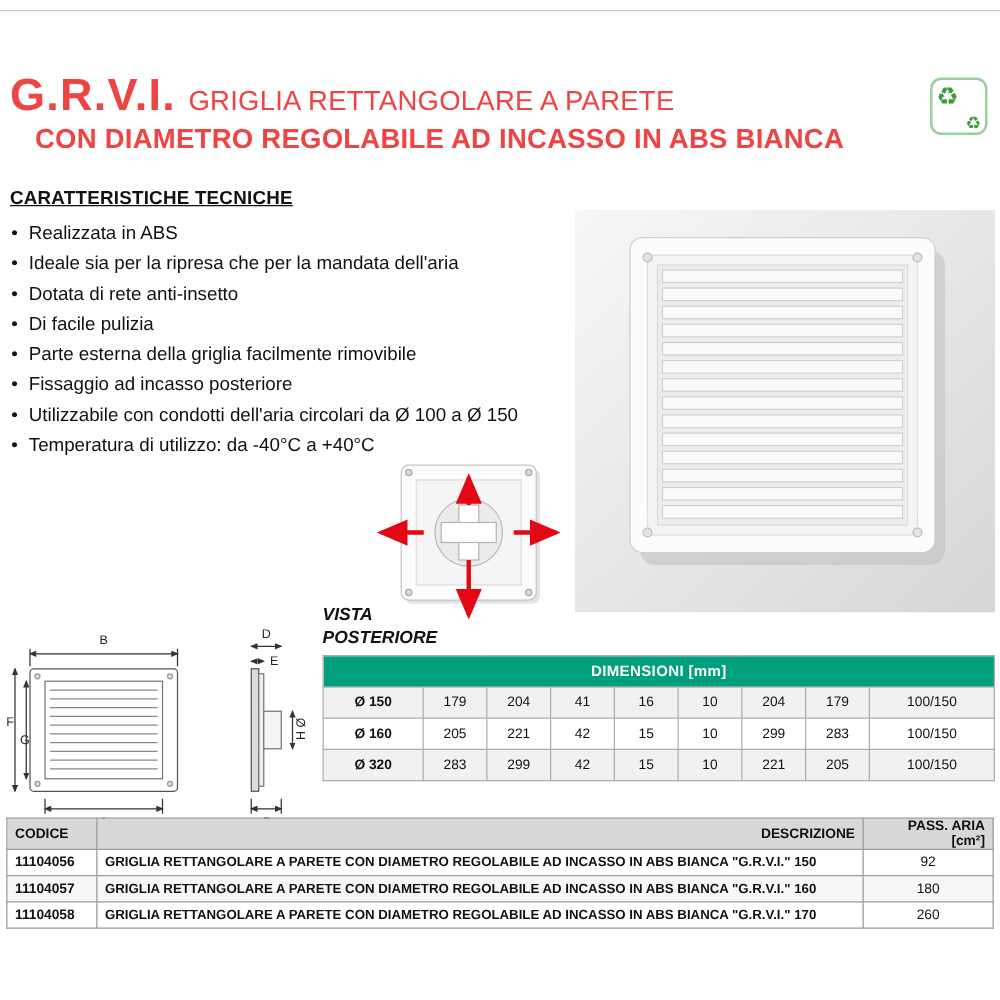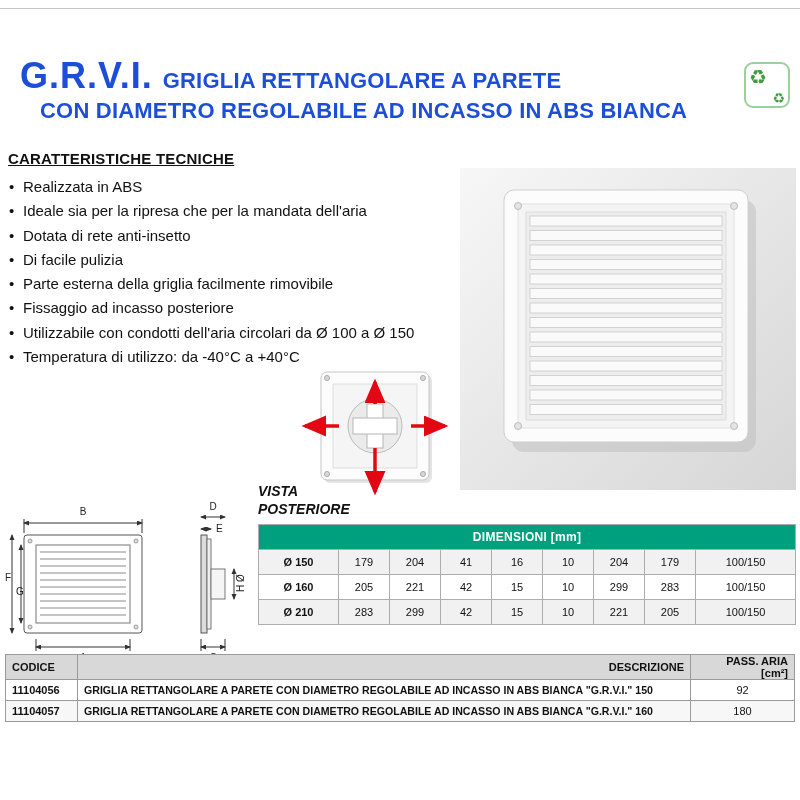--- a/index.html
+++ b/index.html
@@ -1,23 +1,23 @@
 <!DOCTYPE html>
 <html><head>
 <meta charset="utf-8">
 <style>
   html,body{margin:0;padding:0;background:#fff;font-family:"Liberation Sans",sans-serif;color:#111;}
   .page{position:relative;width:800px;height:800px;background:#fff;overflow:hidden;}
   .top-rule{position:absolute;top:8px;left:0;width:800px;border-top:1px solid #c4c4c4;}
 
   
-  .header{position:absolute;left:20px;top:58px;width:730px;color:#1d4ed8;}
+  .header{position:absolute;left:8px;top:58px;width:730px;color:#ef4444;}
   .title-line1{display:flex;align-items:baseline;gap:10px;}
   .brand{font-size:36px;font-weight:bold;letter-spacing:1px;line-height:1;}
-  .t1{font-size:22px;font-weight:bold;letter-spacing:.2px;}
+  .t1{font-size:22px;font-weight:normal;letter-spacing:.2px;}
   .title-line2{font-size:22px;font-weight:bold;margin-top:4px;letter-spacing:.2px;margin-left:20px;}
   .recycle-box{position:absolute;right:10px;top:62px;width:42px;height:42px;border:2px solid #9bcf9b;border-radius:9px;color:#3f9c3f;}
   .recycle-box .r1{position:absolute;left:3px;top:1px;font-size:20px;}
   .recycle-box .r2{position:absolute;right:3px;bottom:0px;font-size:14px;}
 
   
   .features{position:absolute;left:8px;top:150px;width:445px;}
   .features h2{font-size:15px;font-weight:bold;text-decoration:underline;margin:0 0 11px 0;letter-spacing:.2px;}
   .features ul{list-style:none;margin:0;padding:0;}
   .features li{font-size:15px;margin:0 0 7px 0;padding-left:15px;position:relative;line-height:1.15;}
@@ -254,21 +254,21 @@
         <td>205</td>
         <td>221</td>
         <td>42</td>
         <td>15</td>
         <td>10</td>
         <td>299</td>
         <td>283</td>
         <td>100/150</td>
       </tr>
       <tr>
-        <td class="mod">Ø 210</td>
+        <td class="mod">Ø 320</td>
         <td>283</td>
         <td>299</td>
         <td>42</td>
         <td>15</td>
         <td>10</td>
         <td>221</td>
         <td>205</td>
         <td>100/150</td>
       </tr>
     </tbody>
@@ -291,15 +291,20 @@
       <tr>
         <td class="code">11104056</td>
         <td class="desc">GRIGLIA RETTANGOLARE A PARETE CON DIAMETRO REGOLABILE AD INCASSO IN ABS BIANCA "G.R.V.I." 150</td>
         <td class="pass">92</td>
       </tr>
       <tr>
         <td class="code">11104057</td>
         <td class="desc">GRIGLIA RETTANGOLARE A PARETE CON DIAMETRO REGOLABILE AD INCASSO IN ABS BIANCA "G.R.V.I." 160</td>
         <td class="pass">180</td>
       </tr>
+      <tr>
+        <td class="code">11104058</td>
+        <td class="desc">GRIGLIA RETTANGOLARE A PARETE CON DIAMETRO REGOLABILE AD INCASSO IN ABS BIANCA "G.R.V.I." 170</td>
+        <td class="pass">260</td>
+      </tr>
     </tbody>
   </table>
 </div>
 
 </body></html>

